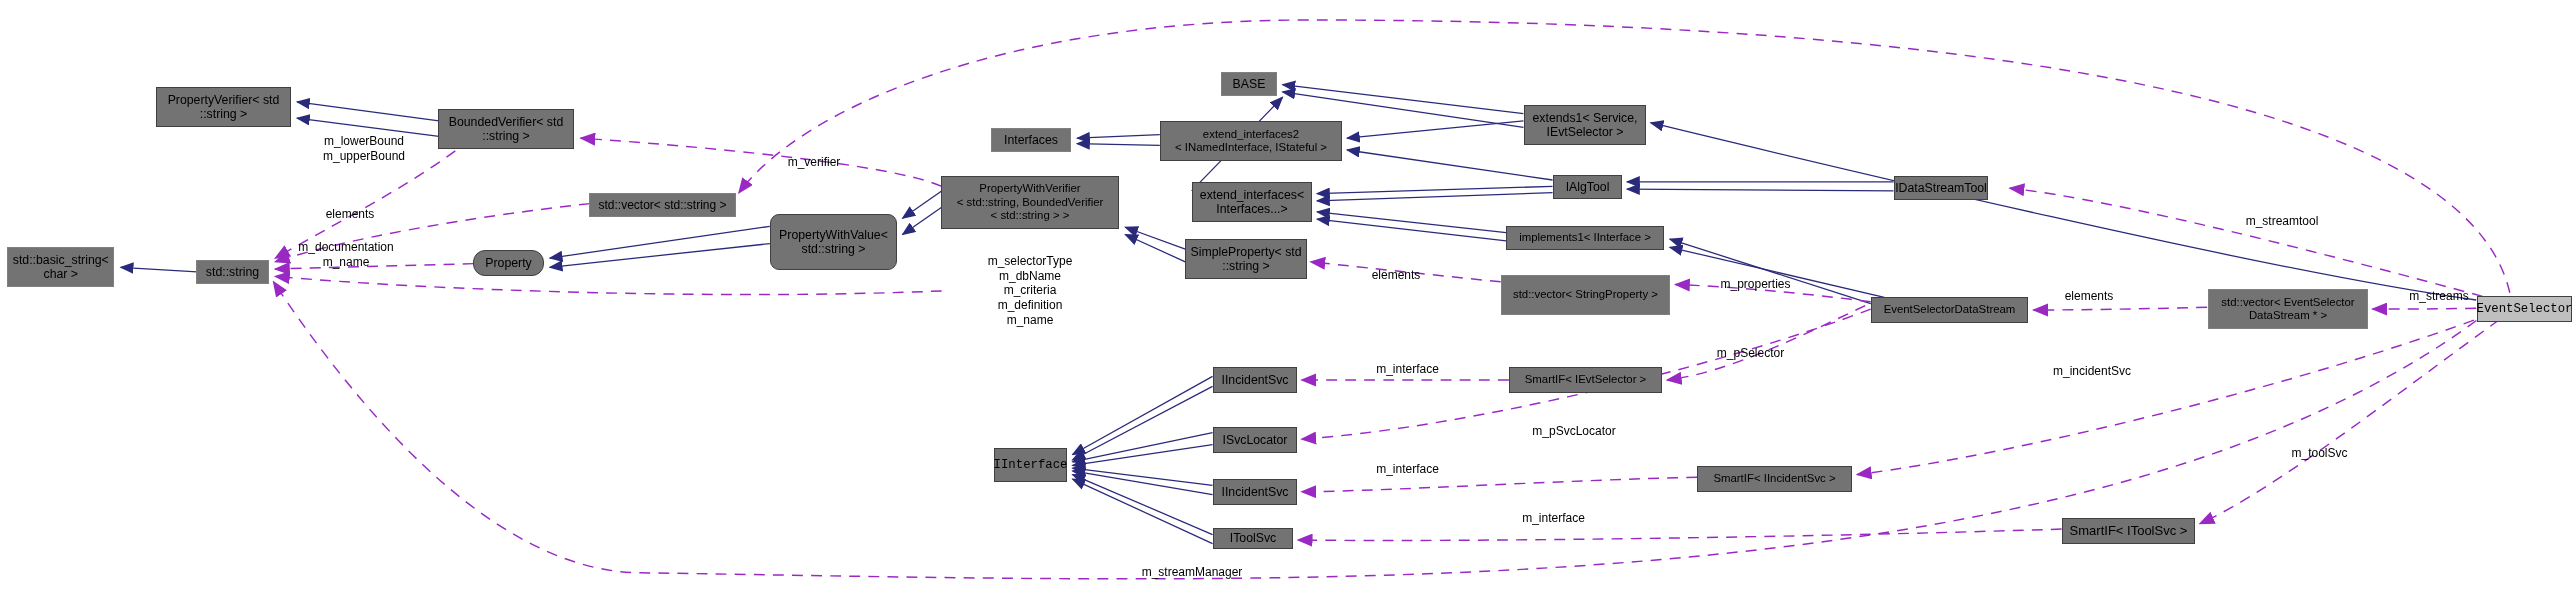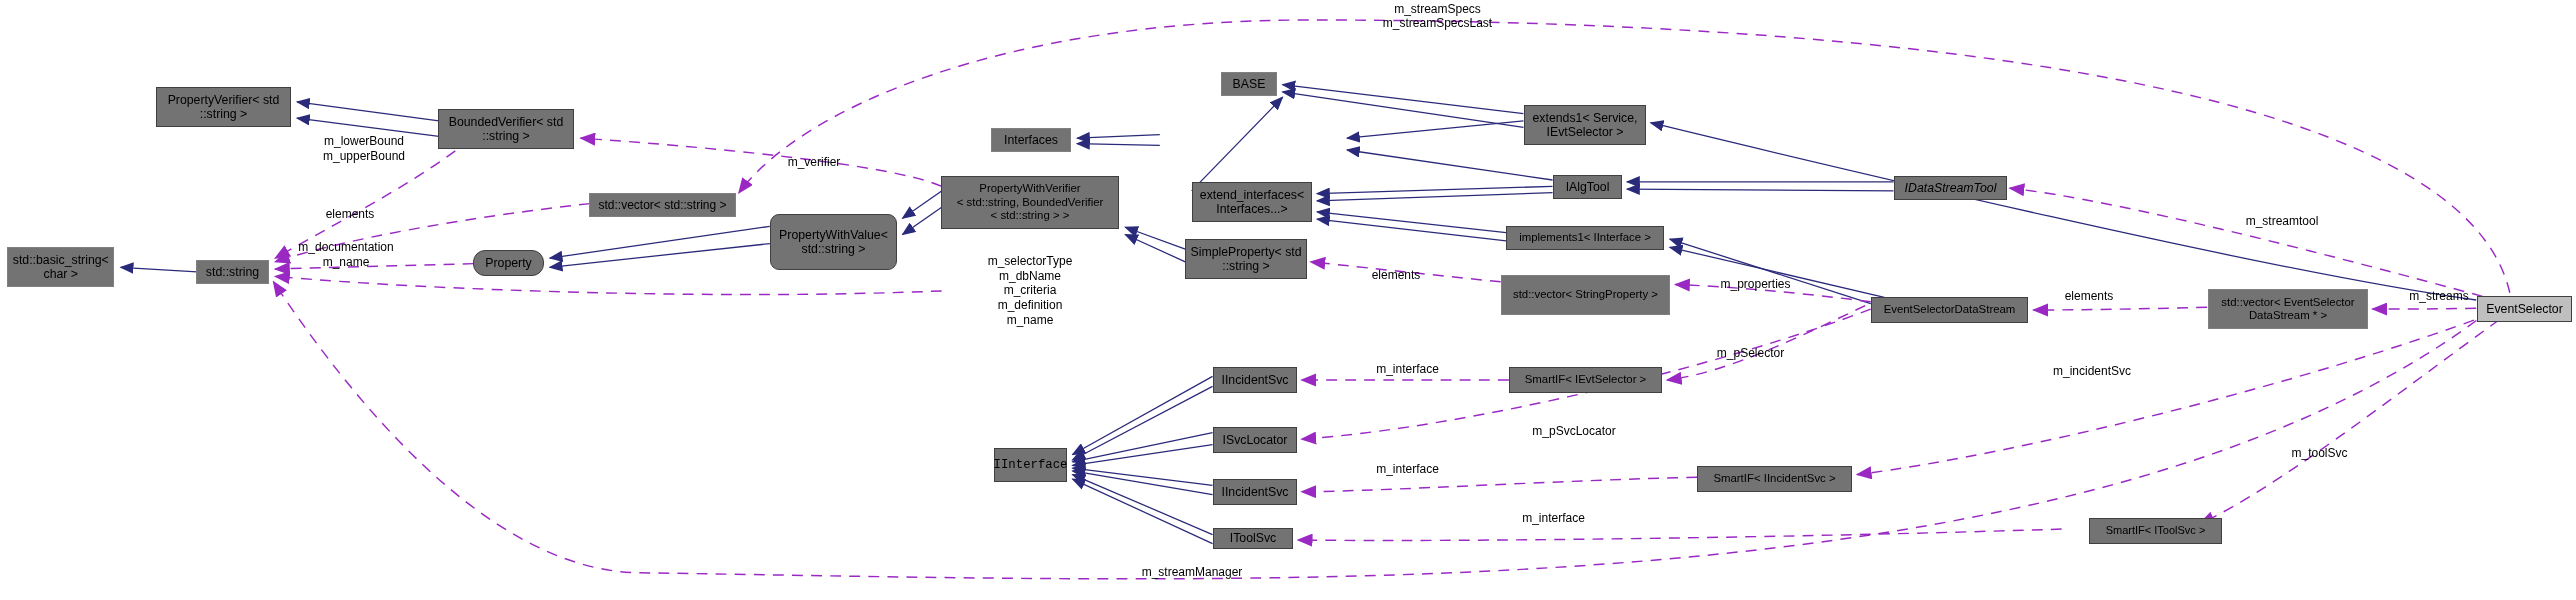--- a/index.html
+++ b/index.html
@@ -173,60 +173,60 @@
 &lt; std::string, BoundedVerifier
 &lt; std::string &gt; &gt;</div>
 
   <div class="node solid" style="left:1185px;top:239px;width:122px;height:40px;">SimpleProperty&lt; std
 ::string &gt;</div>
 
   <div class="node light" style="left:991px;top:128px;width:80px;height:24px;">Interfaces</div>
 
   <div class="node light" style="left:1221px;top:72px;width:56px;height:24px;">BASE</div>
 
+  <div class="node solid" style="left:1160px;top:121px;width:182px;height:40px;font-size:11.4px;">extend_interfaces2
+&lt; INamedInterface, IStateful &gt;</div>
 
   <div class="node solid" style="left:1192px;top:182px;width:120px;height:40px;">extend_interfaces&lt;
 Interfaces...&gt;</div>
 
   <div class="node solid" style="left:1524px;top:105px;width:122px;height:40px;">extends1&lt; Service,
 IEvtSelector &gt;</div>
 
   <div class="node solid" style="left:1553px;top:175px;width:69px;height:24px;">IAlgTool</div>
 
   <div class="node solid" style="left:1506px;top:226px;width:158px;height:24px;font-size:11.4px;">implements1&lt; IInterface &gt;</div>
 
   <div class="node light" style="left:1501px;top:275px;width:169px;height:40px;font-size:11.4px;">std::vector&lt; StringProperty &gt;</div>
 
-  <div class="node solid" style="left:1894px;top:176px;width:113px;height:24px;font-style:italic;">IDataStreamTool</div>
+  <div class="node solid" style="left:1894px;top:176px;width:94px;height:24px;">IDataStreamTool</div>
 
   <div class="node solid" style="left:1871px;top:297px;width:157px;height:25.5px;font-size:11.4px;">EventSelectorDataStream</div>
 
   <div class="node light" style="left:2208px;top:289px;width:160px;height:40px;font-size:11.4px;">std::vector&lt; EventSelector
 DataStream * &gt;</div>
 
-  <div class="node highlight" style="left:2477px;top:296px;width:95px;height:25.5px;">EventSelector</div>
+  <div class="node highlight" style="left:2477px;top:296px;width:95px;height:25.5px;font-family:Liberation Mono, monospace;">EventSelector</div>
 
   <div class="node solid" style="left:994px;top:448px;width:73px;height:34px;font-family:Liberation Mono, monospace;">IInterface</div>
 
   <div class="node solid" style="left:1213px;top:367px;width:84px;height:25.5px;">IIncidentSvc</div>
 
   <div class="node solid" style="left:1213px;top:427px;width:84px;height:25.5px;">ISvcLocator</div>
 
   <div class="node solid" style="left:1213px;top:479px;width:84px;height:25.5px;">IIncidentSvc</div>
 
   <div class="node solid" style="left:1213px;top:528px;width:80px;height:21px;">IToolSvc</div>
 
   <div class="node solid" style="left:1509px;top:367px;width:153px;height:25.5px;font-size:11.4px;">SmartIF&lt; IEvtSelector &gt;</div>
 
   <div class="node solid" style="left:1697px;top:466px;width:155px;height:25.5px;font-size:11.4px;">SmartIF&lt; IIncidentSvc &gt;</div>
 
-  <div class="node solid" style="left:2062px;top:518px;width:133px;height:25.5px;font-size:11px;margin-left:27px;">SmartIF&lt; IToolSvc &gt;</div>
-
-  <div class="elabel" style="left:1310px;top:1.8px;width:255px;">m_streamSpecs
-m_streamSpecsLast</div>
+  <div class="node solid" style="left:2062px;top:518px;width:133px;height:25.5px;font-size:13px;">SmartIF&lt; IToolSvc &gt;</div>
+
 
   <div class="elabel" style="left:282px;top:134px;width:164px;">m_lowerBound
 m_upperBound</div>
 
   <div class="elabel" style="left:755px;top:155px;width:118px;">m_verifier</div>
 
   <div class="elabel" style="left:291px;top:207px;width:118px;">elements</div>
 
   <div class="elabel" style="left:264px;top:240px;width:164px;">m_documentation
 m_name</div>

